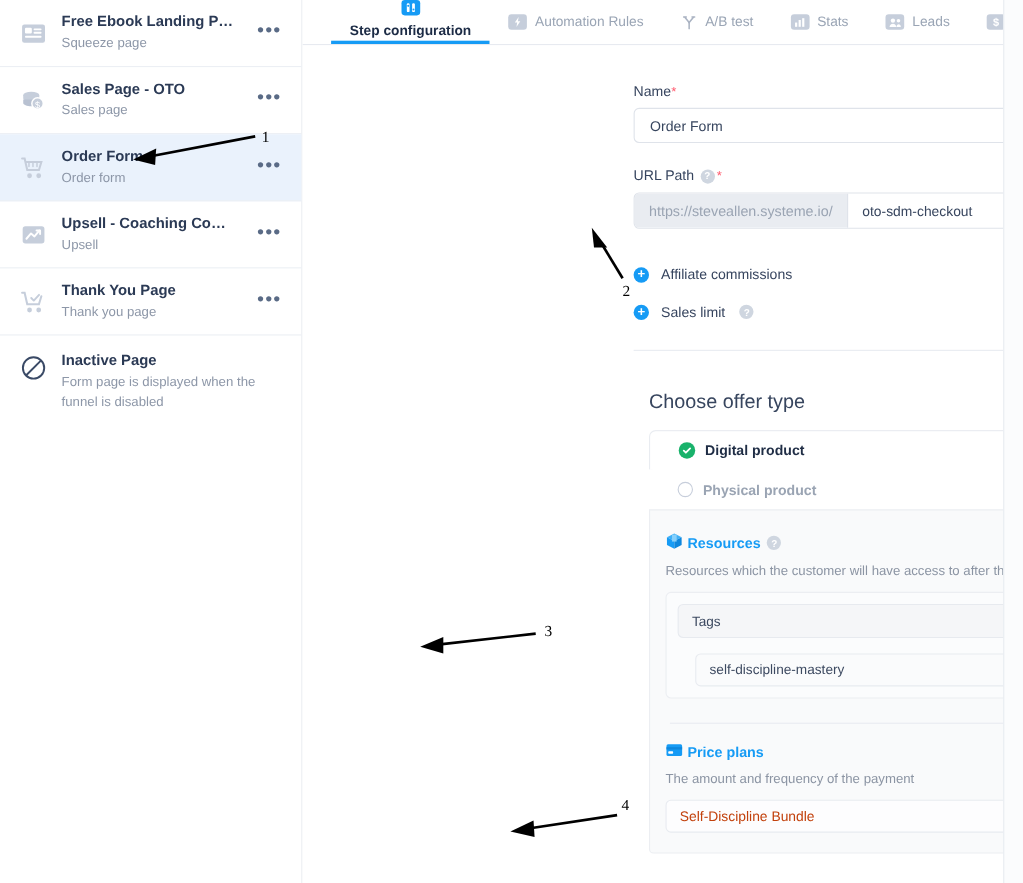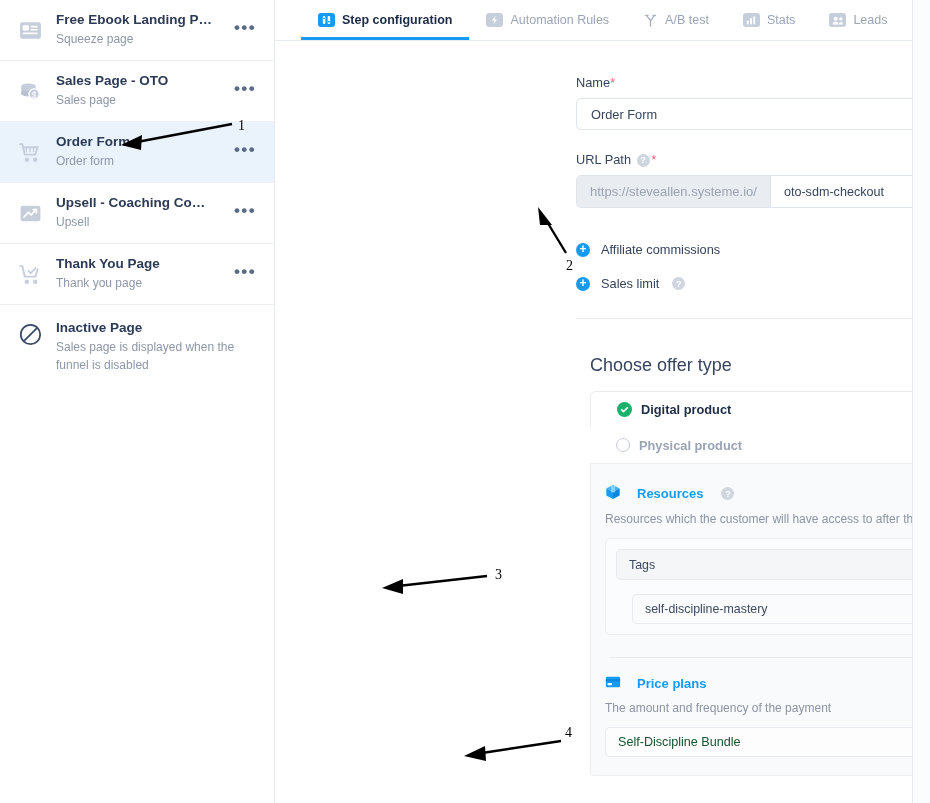--- a/index.html
+++ b/index.html
@@ -102,21 +102,21 @@
     display: flex;
     align-items: center;
     gap: 7px;
     height: 40px;
     padding: 0 17px;
     font-size: 12.5px;
     color: #9aa5b5;
     white-space: nowrap;
     position: relative;
   }
-  .tab.active { color: #1c2b45; font-weight: bold; }
+  .tab.active { color: #1c2b45; font-weight: bold; flex-direction: column; }
   .tab.active::after {
     content: "";
     position: absolute;
     left: 0; right: 0; bottom: 0;
     height: 3px;
     background: #169bf5;
   }
   .tabico {
     width: 17px; height: 14px;
     border-radius: 3px;
@@ -261,21 +261,21 @@
     margin-left: 315px;
     width: 573px;
     background: #f9fafb;
     border: 1px solid #eceef2;
     border-radius: 0 4px 4px 4px;
     padding: 20px 14px 18px 14px;
   }
   .sec-head {
     display: flex;
     align-items: center;
-    gap: 16px;
+    gap: 4px;
     font-size: 13px;
     color: #169bf5;
     font-weight: bold;
   }
   .sec-head-row {
     display: flex;
     align-items: center;
     justify-content: space-between;
   }
   .sec-desc {
@@ -322,21 +322,21 @@
     display: flex;
     align-items: center;
     justify-content: space-between;
     height: 30px;
     border: 1px solid #e8ebf0;
     border-radius: 5px;
     background: #fdfdfe;
     padding: 0 12px;
     margin-top: 12px;
   }
-  .plan-name { font-size: 12.6px; color: #14532d; }
+  .plan-name { font-size: 12.6px; color: #c2410c; }
 
   
   .anno { position: absolute; pointer-events: none; }
   .anno-num {
     position: absolute;
     font-family: "Liberation Serif", serif;
     font-size: 14px;
     color: #000;
   }
 </style>
@@ -430,21 +430,21 @@
 
     <div class="step-item inactive-item">
       <span class="step-ico">
         <svg width="25" height="25" viewBox="0 0 24 24" fill="none" stroke="#3a4a66" stroke-width="1.7">
             <circle cx="12" cy="12" r="9.3"></circle>
             <line x1="5.6" y1="18.4" x2="18.4" y2="5.6"></line>
           </svg>
       </span>
       <div class="step-text">
         <div class="step-title">Inactive Page</div>
-        <div class="step-sub wrap">Sales page is displayed when the funnel is disabled</div>
+        <div class="step-sub wrap">Form page is displayed when the funnel is disabled</div>
       </div>
     </div>
   </div>
 
   <div class="main">
 
     <div class="tabbar">
       <div class="tab active">
         <span class="tabico">
           <svg width="11" height="10" viewBox="0 0 12 12">

